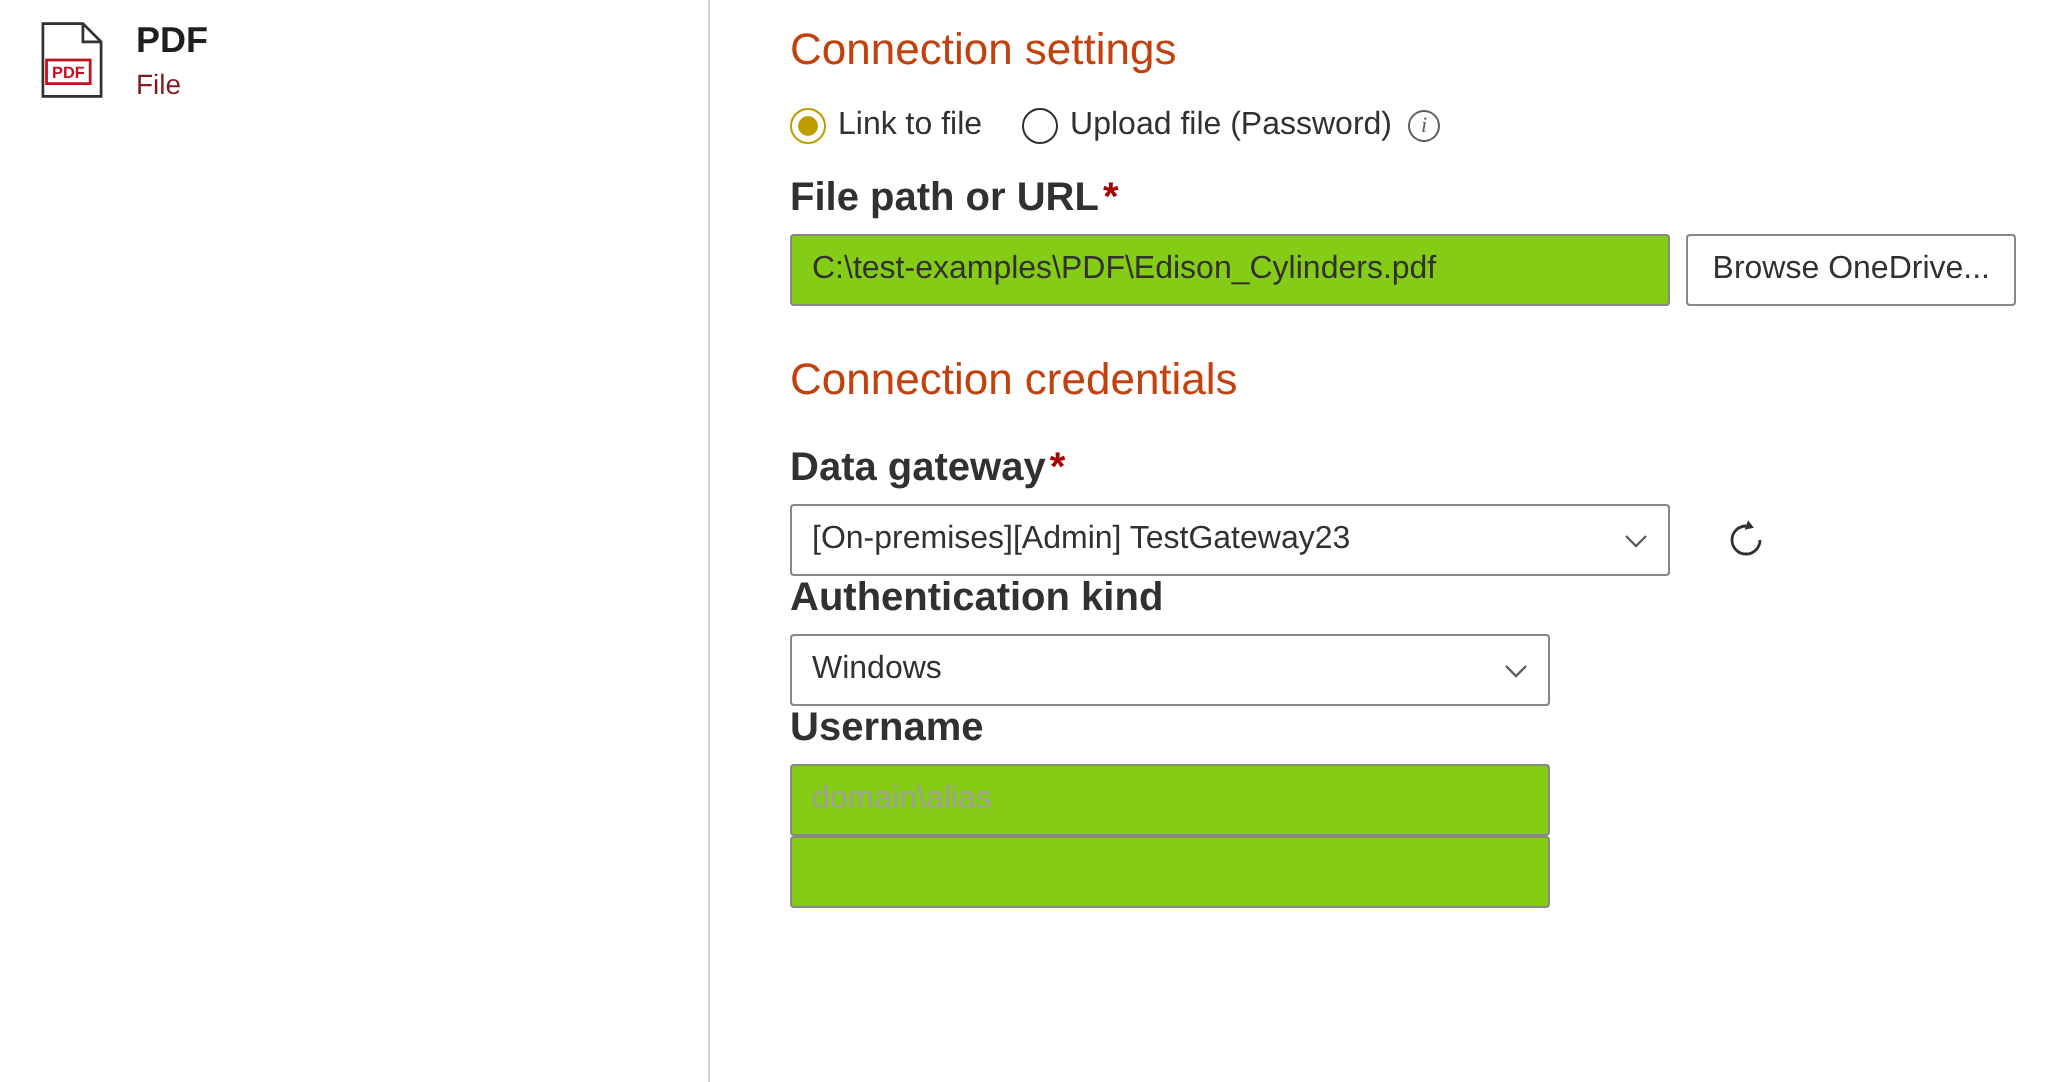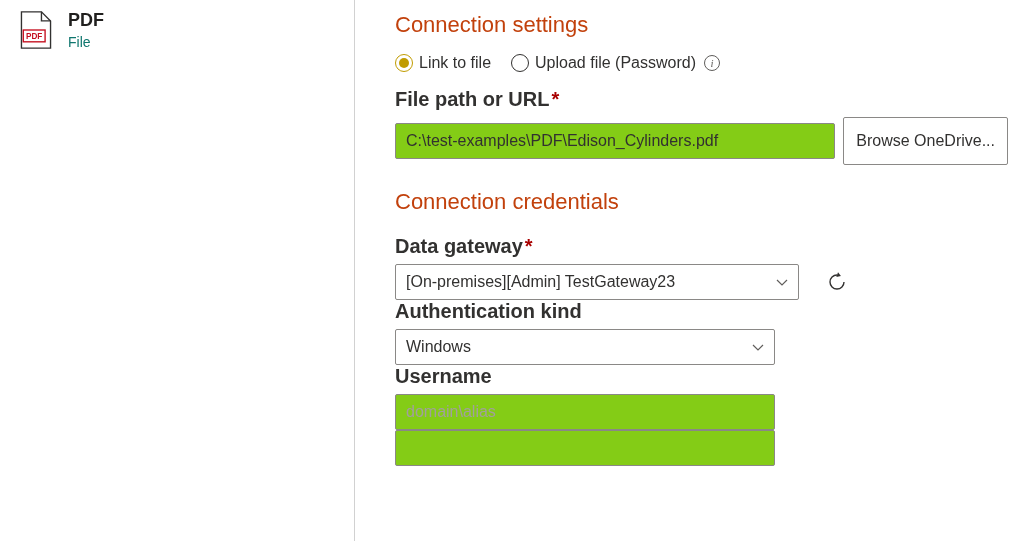--- a/index.html
+++ b/index.html
@@ -36,21 +36,21 @@
       flex-shrink: 0;
     }
     .connector-title {
       font-size: 18px;
       font-weight: 600;
       color: #201f1e;
       line-height: 1.2;
     }
     .connector-subtitle {
       font-size: 14px;
-      color: #0f766e;
+      color: #7f1d1d;
       margin-top: 2px;
     }
     .main {
       flex: 1;
       padding: 12px 28px 12px 40px;
     }
     .section-heading {
       font-size: 22px;
       font-weight: 400;
       color: #c2410c;
@@ -129,21 +129,21 @@
       color: #323130;
       background: #84cc16;
     }
     .text-input::placeholder {
       color: #a19f9d;
     }
     .file-input {
       flex: 1;
     }
     .browse-btn {
-      height: 48px;
+      height: 36px;
       border: 1px solid #8a8886;
       border-radius: 2px;
       background: #fff;
       padding: 0 12px;
       font-size: 16px;
       font-family: inherit;
       cursor: pointer;
       white-space: nowrap;
       color: #323130;
     }
@@ -157,21 +157,21 @@
     .form-field {
     }
     .select-wrap {
       position: relative;
       display: flex;
       align-items: center;
       gap: 12px;
     }
     .select-box {
       position: relative;
-      width: 404px;
+      width: 440px;
     }
     .select-display {
       height: 36px;
       border: 1px solid #8a8886;
       border-radius: 2px;
       padding: 0 36px 0 10px;
       font-size: 16px;
       display: flex;
       align-items: center;
       background: #fff;

